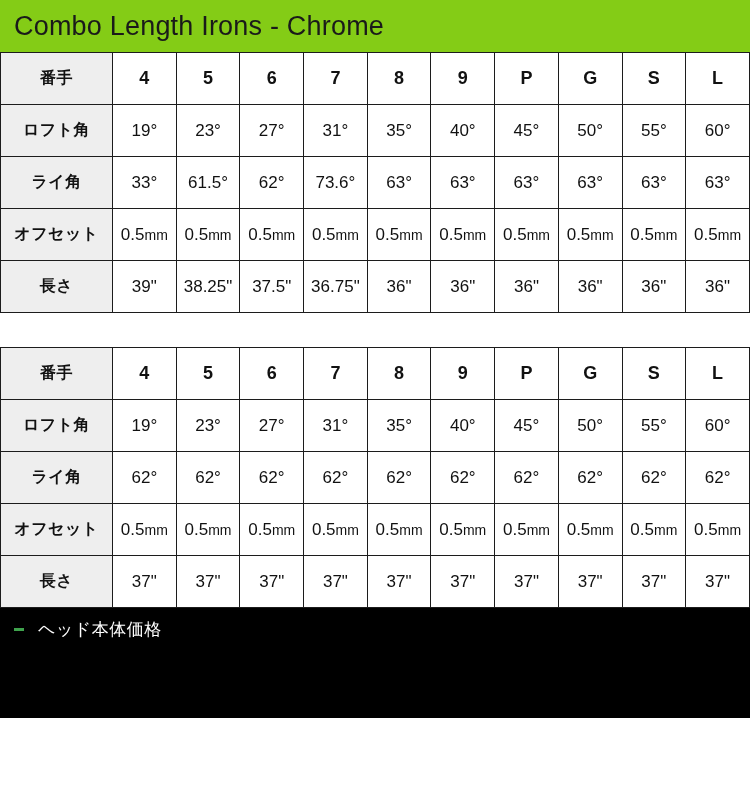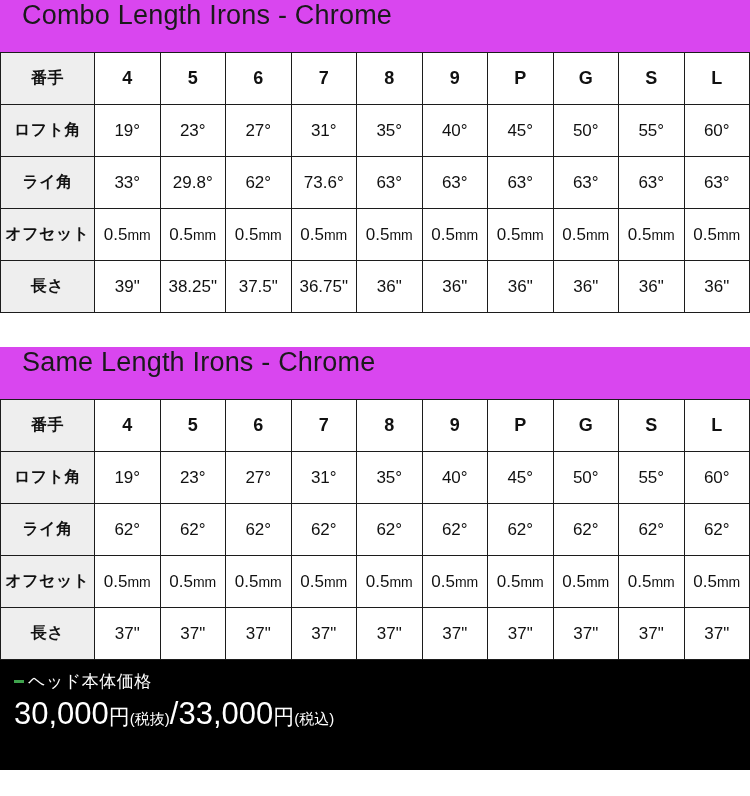--- a/index.html
+++ b/index.html
@@ -14,24 +14,25 @@
   .page {
     width: 750px;
     height: 796px;
     position: relative;
     background: #ffffff;
     overflow: hidden;
   }
 
   
   .section-head {
-    background: #d946ef;
+    background: #84cc16;
     height: 52px;
     display: flex;
-    padding-left: 22px;
+    align-items: center;
+    padding-left: 14px;
   }
   .section-head h2 {
     margin: 0;
     font-size: 27px;
     font-weight: 400;
     letter-spacing: 0.2px;
     color: #1a1a1a;
     font-family: "Liberation Sans", sans-serif;
   }
 
@@ -45,21 +46,21 @@
   .spec-table td, .spec-table th {
     border: 1px solid #1c1c1c;
     text-align: center;
     vertical-align: middle;
     font-weight: 400;
     color: #111111;
     padding: 0;
   }
   .spec-table .rowhead {
     background: #eeeeee;
-    width: 94px;
+    width: 112px;
     font-size: 16px;
     font-weight: 700;
     color: #111111;
     letter-spacing: 0.5px;
   }
   .spec-table tr { height: 52px; }
   .spec-table .hdr-cell {
     font-size: 18px;
     font-weight: 700;
   }
@@ -75,21 +76,21 @@
   
   .price-block {
     background: #000000;
     color: #ffffff;
     padding: 10px 0 16px 14px;
     height: 110px;
   }
   .price-label-line {
     display: flex;
     align-items: center;
-    gap: 4px;
+    gap: 14px;
     margin-bottom: 2px;
   }
   .dash {
     display: inline-block;
     width: 10px;
     height: 3px;
     background: #3fa34d;
   }
   .price-label {
     font-size: 17px;
@@ -142,21 +143,21 @@
         <td class="val">40°</td>
         <td class="val">45°</td>
         <td class="val">50°</td>
         <td class="val">55°</td>
         <td class="val">60°</td>
       </tr>
 
       <tr>
         <td class="rowhead">ライ角</td>
         <td class="val">33°</td>
-        <td class="val">29.8°</td>
+        <td class="val">61.5°</td>
         <td class="val">62°</td>
         <td class="val">73.6°</td>
         <td class="val">63°</td>
         <td class="val">63°</td>
         <td class="val">63°</td>
         <td class="val">63°</td>
         <td class="val">63°</td>
         <td class="val">63°</td>
       </tr>
 
@@ -185,23 +186,20 @@
         <td class="val">36"</td>
         <td class="val">36"</td>
         <td class="val">36"</td>
         <td class="val">36"</td>
       </tr>
     </tbody>
   </table>
 
   <div class="spacer-gap"></div>
 
-  <div class="section-head">
-    <h2>Same Length Irons - Chrome</h2>
-  </div>
 
   <table class="spec-table">
     <tbody>
       <tr>
         <td class="rowhead">番手</td>
         <td class="hdr-cell">4</td>
         <td class="hdr-cell">5</td>
         <td class="hdr-cell">6</td>
         <td class="hdr-cell">7</td>
         <td class="hdr-cell">8</td>
@@ -268,16 +266,15 @@
         <td class="val">37"</td>
       </tr>
     </tbody>
   </table>
 
   <div class="price-block">
     <div class="price-label-line">
       <span class="dash"></span>
       <span class="price-label">ヘッド本体価格</span>
     </div>
-    <div class="price-amount"><span>30,000</span><span class="yen">円</span><span class="tax">(税抜)</span><span class="slash">/</span><span>33,000</span><span class="yen">円</span><span class="tax">(税込)</span></div>
   </div>
 
 </div>
 
 </body></html>

